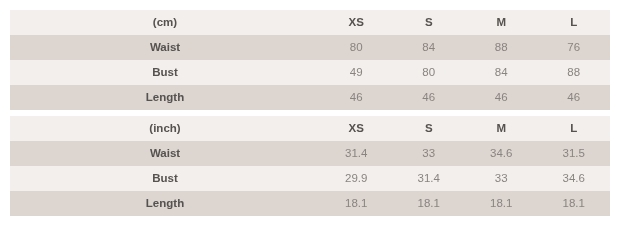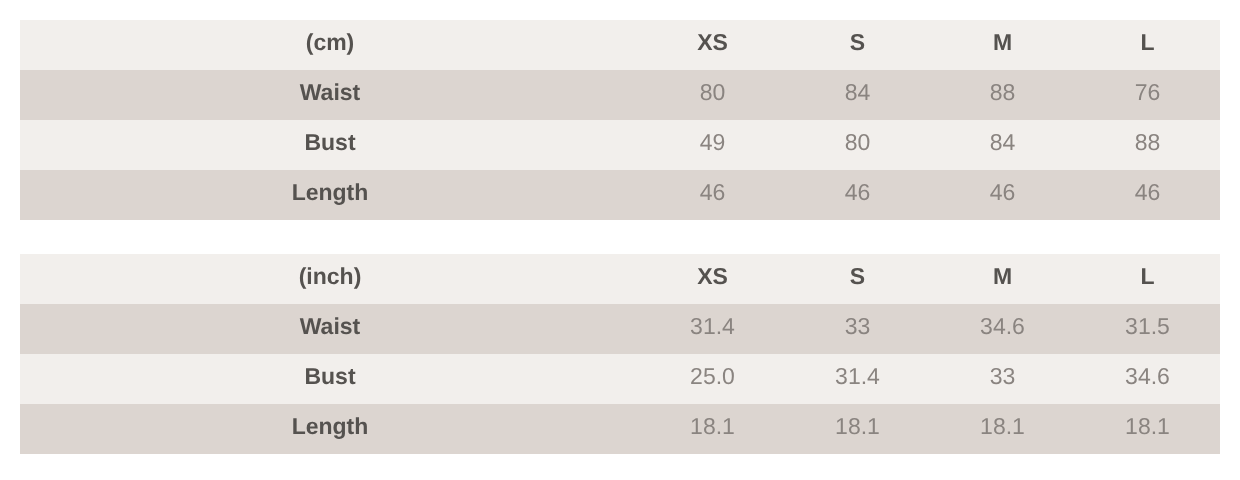--- a/index.html
+++ b/index.html
@@ -21,21 +21,21 @@
     overflow: hidden;
   }
   .size-table {
     position: absolute;
     left: 10px;
     width: 600px;
     border-collapse: collapse;
     table-layout: fixed;
   }
   #table-cm  { top: 10px; }
-  #table-in  { top: 127px; }
+  #table-in  { top: 116px; }
 
   .size-table tr { height: 25px; }
 
   .size-table td {
     padding: 0;
     height: 23px;
     line-height: 23px;
     font-size: 11.5px;
     text-align: center;
     vertical-align: middle;
@@ -132,21 +132,21 @@
       <tr class="row-dark">
         <td class="col-label row-label">Waist</td>
         <td class="col-size value-cell">31.4</td>
         <td class="col-size value-cell">33</td>
         <td class="col-size value-cell">34.6</td>
         <td class="col-size value-cell">31.5</td>
       </tr>
 
       <tr class="row-light">
         <td class="col-label row-label">Bust</td>
-        <td class="col-size value-cell">25.0</td>
+        <td class="col-size value-cell">29.9</td>
         <td class="col-size value-cell">31.4</td>
         <td class="col-size value-cell">33</td>
         <td class="col-size value-cell">34.6</td>
       </tr>
 
       <tr class="row-dark">
         <td class="col-label row-label">Length</td>
         <td class="col-size value-cell">18.1</td>
         <td class="col-size value-cell">18.1</td>
         <td class="col-size value-cell">18.1</td>

